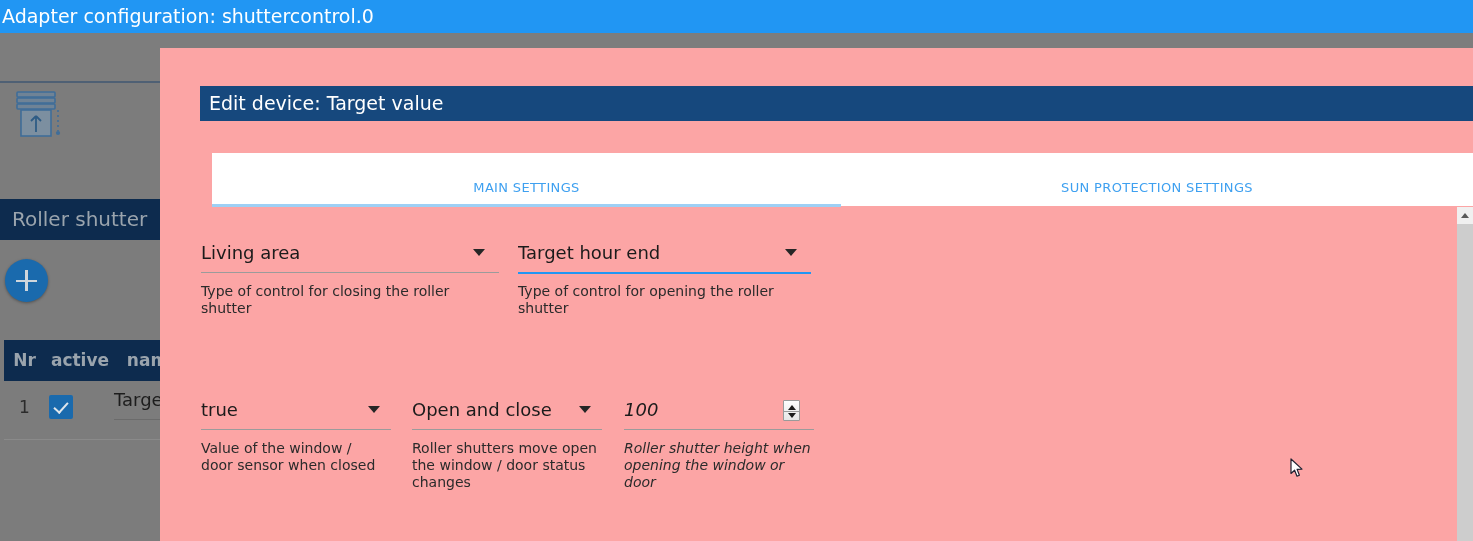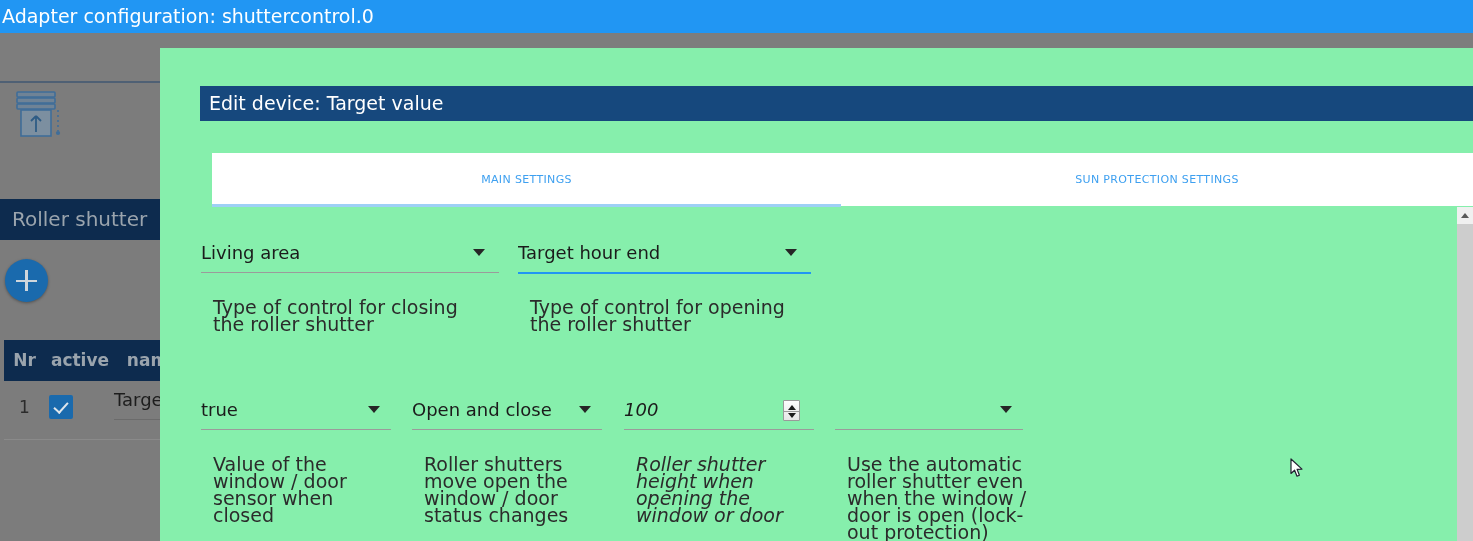--- a/index.html
+++ b/index.html
@@ -95,43 +95,43 @@
     position: absolute; left: 110px; top: 38px; width: 120px; height: 1px; background: #6b6b6b;
   }
   .bg-rowdivider {
     position: absolute; left: 4px; top: 406px; width: 1469px; height: 1px; background: #8a8a8a;
   }
 
   
   .modal {
     position: absolute; left: 160px; top: 48px;
     width: 1313px; height: 493px;
-    background: #86efac;
+    background: #fca5a5;
   }
   .modal-header {
     position: absolute; left: 40px; top: 38px; width: 1273px; height: 35px;
     background: #16487d;
     color: #ffffff;
     font-size: 19px;
     line-height: 35px;
     padding-left: 9px;
     white-space: nowrap; overflow: hidden;
   }
 
   
   .tabbar {
     position: absolute; left: 52px; top: 105px; width: 1261px; height: 53px;
     background: #ffffff;
   }
   .tab {
-    position: absolute; top: 0; height: 53px;
+    position: absolute; top: 8px; height: 53px;
     line-height: 53px;
     text-align: center;
     color: #3ea0f0;
-    font-size: 11px;
+    font-size: 13px;
     letter-spacing: .35px;
     cursor: pointer;
     user-select: none;
   }
   .tab-main { left: 0; width: 629px; }
   .tab-sun  { left: 629px; width: 632px; }
   .tab-indicator {
     position: absolute; left: 0; top: 51px; width: 629px; height: 2.5px;
     background: #9ed0f5;
   }
@@ -148,25 +148,24 @@
     line-height: 34px;
     white-space: nowrap;
     overflow: hidden;
   }
   .field .underline {
     position: absolute; left: 0; width: 100%; height: 1px;
     background: #9b9b9b;
   }
   .field .underline.focused { background: #2196f3; height: 1.5px; }
   .field .helper {
-    position: absolute; left: 12px;
-    font-size: 19px;
+    position: absolute; left: 0;
+    font-size: 14px;
     color: #2b2b2b;
     line-height: 17px;
-    margin-top: 16px;
   }
   .caret {
     position: absolute; top: 13px;
     width: 0; height: 0;
     border-left: 6.5px solid transparent;
     border-right: 6.5px solid transparent;
     border-top: 7px solid #262626;
   }
 
   
@@ -301,26 +300,20 @@
 
       <div class="field" style="left:464px; top:345px; width:190px;font-style:italic;">
         <div class="value">100</div>
         <div class="spinner" style="right:14px;">
             <span class="mid"></span>
           </div>
         <div class="underline" style="top:36px;"></div>
         <div class="helper" style="top:47px; width:190px;">Roller shutter height when opening the window or door</div>
       </div>
 
-      <div class="field" style="left:675px; top:345px; width:188px;">
-        <div class="value"></div>
-        <div class="caret" style="right:11px;"></div>
-        <div class="underline" style="top:36px;"></div>
-        <div class="helper" style="top:47px; width:190px;">Use the automatic roller shutter even when the window / door is open (lock-out protection)</div>
-      </div>
 
     </div>
   </div>
 
   <div class="scroll-track"></div>
   <div class="scroll-btn-up"></div>
 
   <div class="cursor">
     <svg width="14" height="21" viewBox="0 0 14 21" xmlns="http://www.w3.org/2000/svg">
       <path d="M1 1 L1 15.5 L4.6 12.2 L7 18.2 L9.4 17.2 L7.1 11.4 L12 11.1 Z" fill="#ffffff" stroke="#202030" stroke-width="1.2" stroke-linejoin="round"></path>

